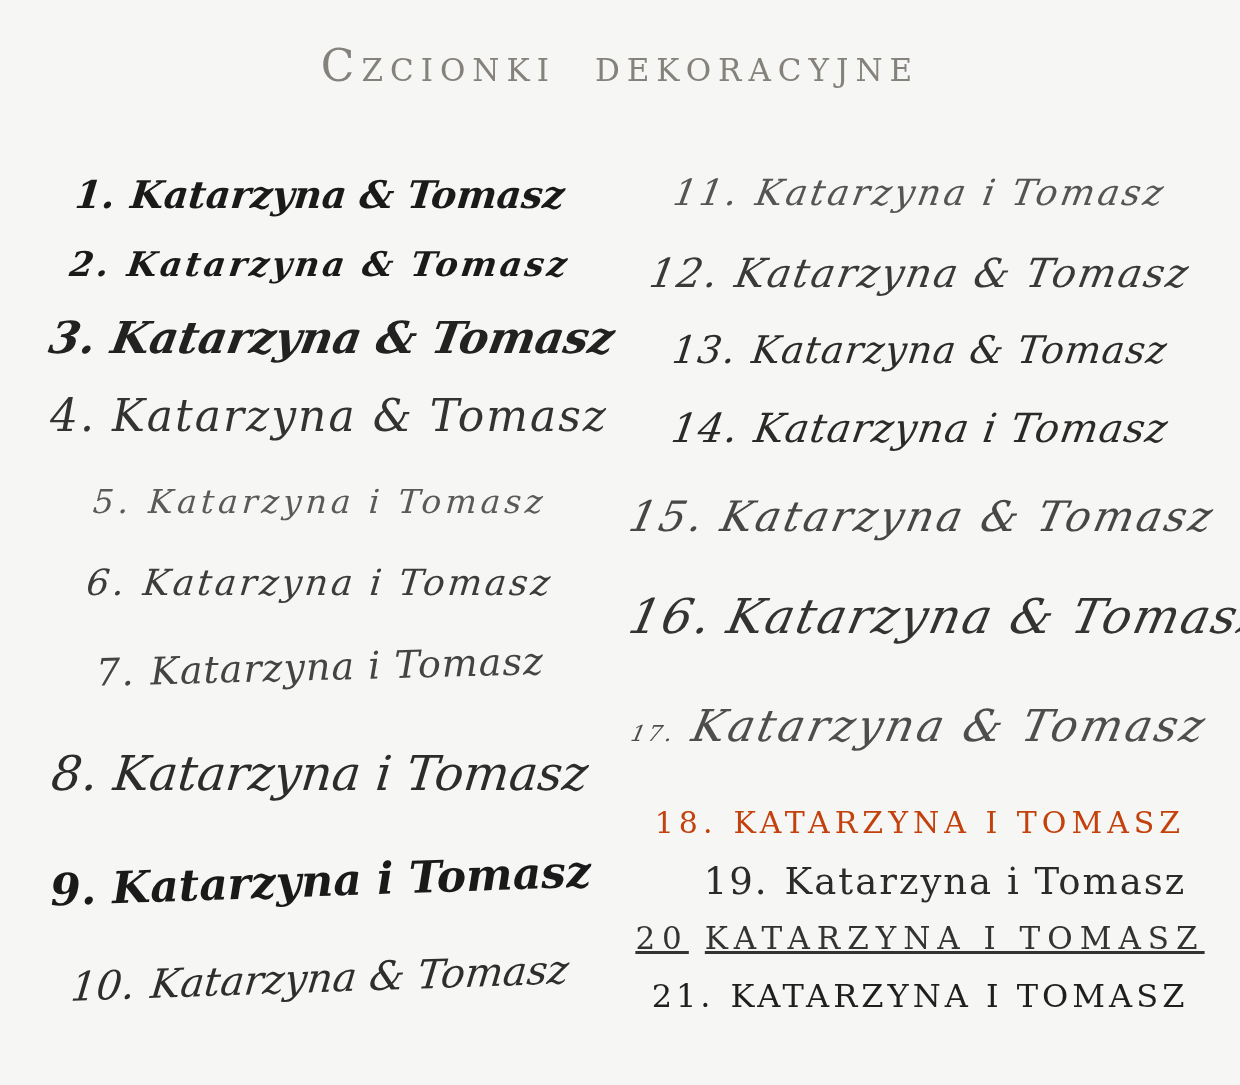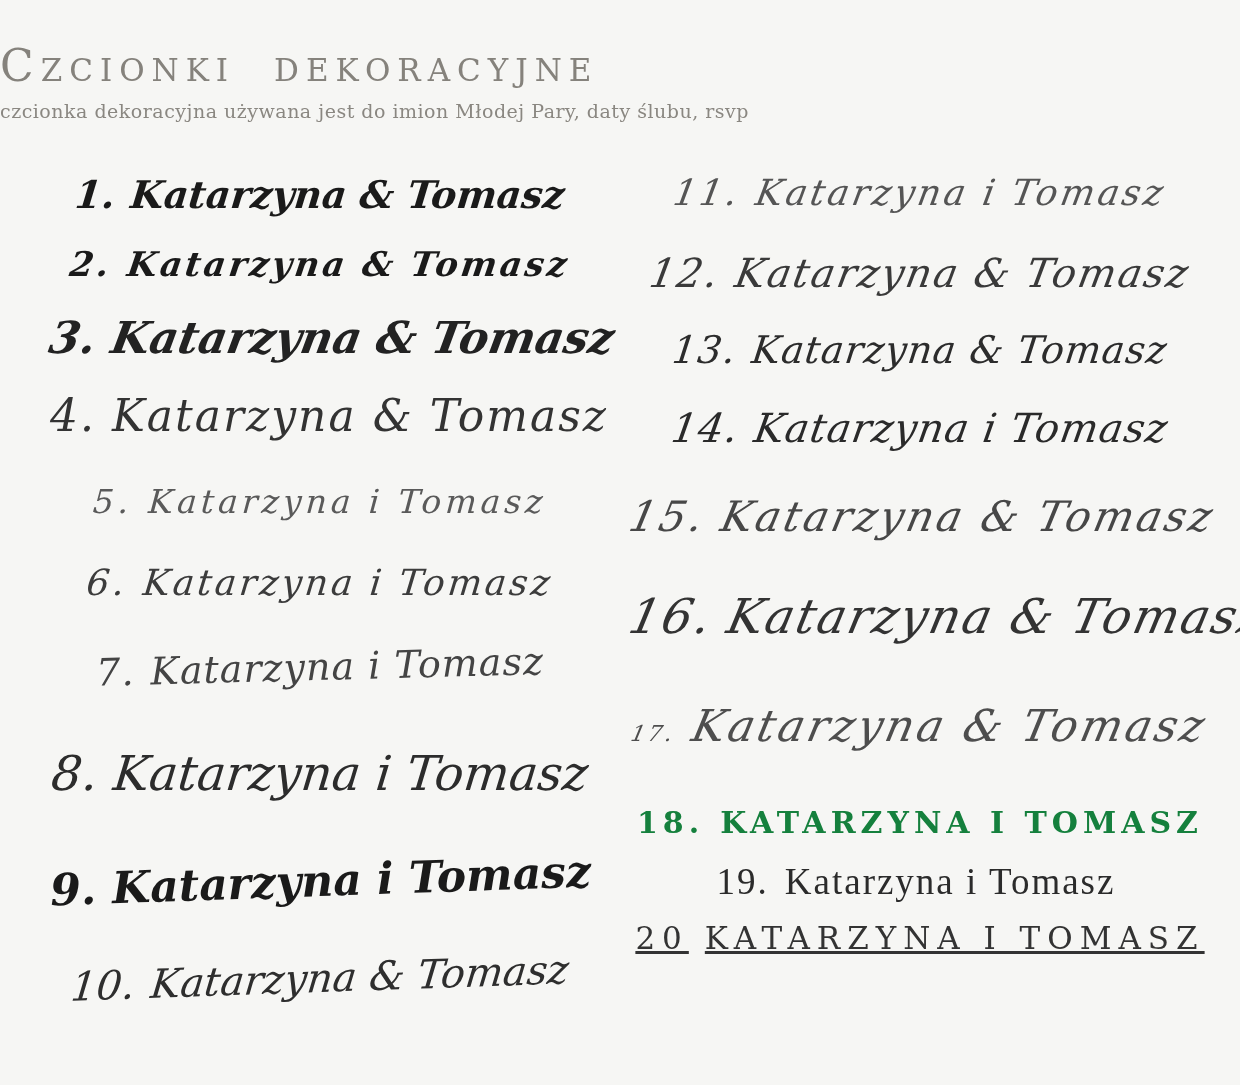--- a/index.html
+++ b/index.html
@@ -16,20 +16,21 @@
     font-family: "DejaVu Serif", serif;
     color: #1d1d1d;
   }
 
   
   .header {
     position: absolute;
     top: 42px;
     left: 0;
     width: 100%;
+    text-align: center;
   }
   .page-title {
     font-family: "DejaVu Serif", serif;
     font-variant: small-caps;
     font-size: 44px;
     font-weight: 500;
     letter-spacing: 7px;
     word-spacing: 18px;
     color: #85827c;
     line-height: 1.1;
@@ -67,21 +68,21 @@
   .script-marker      { font-style: italic; font-size: 44px; font-weight: 700; color: #1a1a1a; transform: rotate(-2deg); }
   .script-sign-2      { font-style: italic; font-size: 40px; font-weight: 400; color: #2e2e2e; transform: rotate(-2deg) skewX(-8deg); }
   .script-delicate    { font-style: italic; font-size: 36px; font-weight: 400; letter-spacing: 3px; color: #555; transform: skewX(-10deg); }
   .script-delicate-2  { font-style: italic; font-size: 40px; font-weight: 400; letter-spacing: 2px; color: #3a3a3a; transform: skewX(-10deg); }
   .script-monoline    { font-style: italic; font-size: 38px; font-weight: 400; letter-spacing: 1px; color: #2c2c2c; transform: skewX(-7deg); }
   .script-copper      { font-style: italic; font-size: 40px; font-weight: 500; letter-spacing: 1px; color: #2a2a2a; transform: skewX(-9deg); }
   .script-copper-2    { font-style: italic; font-size: 42px; font-weight: 400; letter-spacing: 3px; color: #474747; transform: skewX(-12deg); }
   .script-copper-big  { font-style: italic; font-size: 48px; font-weight: 500; letter-spacing: 2px; color: #333; transform: skewX(-12deg); }
   .script-copper-flr  { font-style: italic; font-size: 44px; font-weight: 400; letter-spacing: 3px; color: #4e4e4e; transform: skewX(-12deg); }
 
-  .serif-caps         { font-size: 30px; font-weight: 700; letter-spacing: 5px; color: #15803d; }
+  .serif-caps         { font-size: 30px; font-weight: 400; letter-spacing: 5px; color: #c2410c; }
   .serif-elegant      { font-size: 37px; font-weight: 400; letter-spacing: 2px; color: #2b2b2b; }
   .serif-caps-wide    { font-size: 31px; font-weight: 400; letter-spacing: 7px; color: #333; }
   .serif-caps-strong  { font-size: 32px; font-weight: 500; letter-spacing: 4px; color: #1f1f1f; }
 
   
   .pos-1  { top: 172px; left: 50px;  width: 540px; }
   .pos-2  { top: 244px; left: 50px;  width: 540px; }
   .pos-3  { top: 312px; left: 50px;  width: 540px; }
   .pos-4  { top: 390px; left: 50px;  width: 540px; }
   .pos-5  { top: 482px; left: 50px;  width: 540px; }
@@ -92,33 +93,32 @@
   .pos-10 { top: 955px; left: 50px;  width: 540px; }
 
   .pos-11 { top: 172px; left: 630px; width: 580px; }
   .pos-12 { top: 250px; left: 630px; width: 580px; }
   .pos-13 { top: 328px; left: 630px; width: 580px; }
   .pos-14 { top: 405px; left: 630px; width: 580px; }
   .pos-15 { top: 492px; left: 630px; width: 580px; }
   .pos-16 { top: 588px; left: 630px; width: 580px; }
   .pos-17 { top: 700px; left: 630px; width: 580px; }
   .pos-18 { top: 805px; left: 630px; width: 580px; }
-  .pos-19 { top: 860px; left: 626px; width: 580px; font-family: Liberation Serif, serif; }
+  .pos-19 { top: 860px; left: 655px; width: 580px; }
   .pos-20 { top: 920px; left: 630px; width: 580px; text-decoration: underline; }
   .pos-21 { top: 977px; left: 630px; width: 580px; }
 
   .pos-17 .num { font-size: 22px; }
 </style>
 </head>
 <body>
 
 <div id="page">
   <div class="header">
     <div class="page-title">Czcionki dekoracyjne</div>
-    <div class="page-subtitle">czcionka dekoracyjna używana jest do imion Młodej Pary, daty ślubu, rsvp</div>
   </div>
 
   <div class="samples-layer" id="samples-layer">
       <div class="sample pos-1 script-classic"><span class="num">1.</span><span class="text">Katarzyna &amp; Tomasz</span></div>
       <div class="sample pos-2 script-classic-2"><span class="num">2.</span><span class="text">Katarzyna &amp; Tomasz</span></div>
       <div class="sample pos-3 script-ornate"><span class="num">3.</span><span class="text">Katarzyna &amp; Tomasz</span></div>
       <div class="sample pos-4 script-modern"><span class="num">4.</span><span class="text">Katarzyna &amp; Tomasz</span></div>
       <div class="sample pos-5 script-thin"><span class="num">5.</span><span class="text">Katarzyna i Tomasz</span></div>
       <div class="sample pos-6 script-thin-2"><span class="num">6.</span><span class="text">Katarzyna i Tomasz</span></div>
       <div class="sample pos-7 script-signature"><span class="num">7.</span><span class="text">Katarzyna i Tomasz</span></div>
@@ -128,14 +128,15 @@
       <div class="sample pos-11 script-delicate"><span class="num">11.</span><span class="text">Katarzyna i Tomasz</span></div>
       <div class="sample pos-12 script-delicate-2"><span class="num">12.</span><span class="text">Katarzyna &amp; Tomasz</span></div>
       <div class="sample pos-13 script-monoline"><span class="num">13.</span><span class="text">Katarzyna &amp; Tomasz</span></div>
       <div class="sample pos-14 script-copper"><span class="num">14.</span><span class="text">Katarzyna i Tomasz</span></div>
       <div class="sample pos-15 script-copper-2"><span class="num">15.</span><span class="text">Katarzyna &amp; Tomasz</span></div>
       <div class="sample pos-16 script-copper-big"><span class="num">16.</span><span class="text">Katarzyna &amp; Tomasz</span></div>
       <div class="sample pos-17 script-copper-flr"><span class="num">17.</span><span class="text">Katarzyna &amp; Tomasz</span></div>
       <div class="sample pos-18 serif-caps"><span class="num">18.</span><span class="text">KATARZYNA I TOMASZ</span></div>
       <div class="sample pos-19 serif-elegant"><span class="num">19.</span><span class="text">Katarzyna i Tomasz</span></div>
       <div class="sample pos-20 serif-caps-wide"><span class="num">20</span><span class="text">KATARZYNA I TOMASZ</span></div>
+      <div class="sample pos-21 serif-caps-strong"><span class="num">21.</span><span class="text">KATARZYNA I TOMASZ</span></div>
     </div>
 </div>
 
 </body></html>

